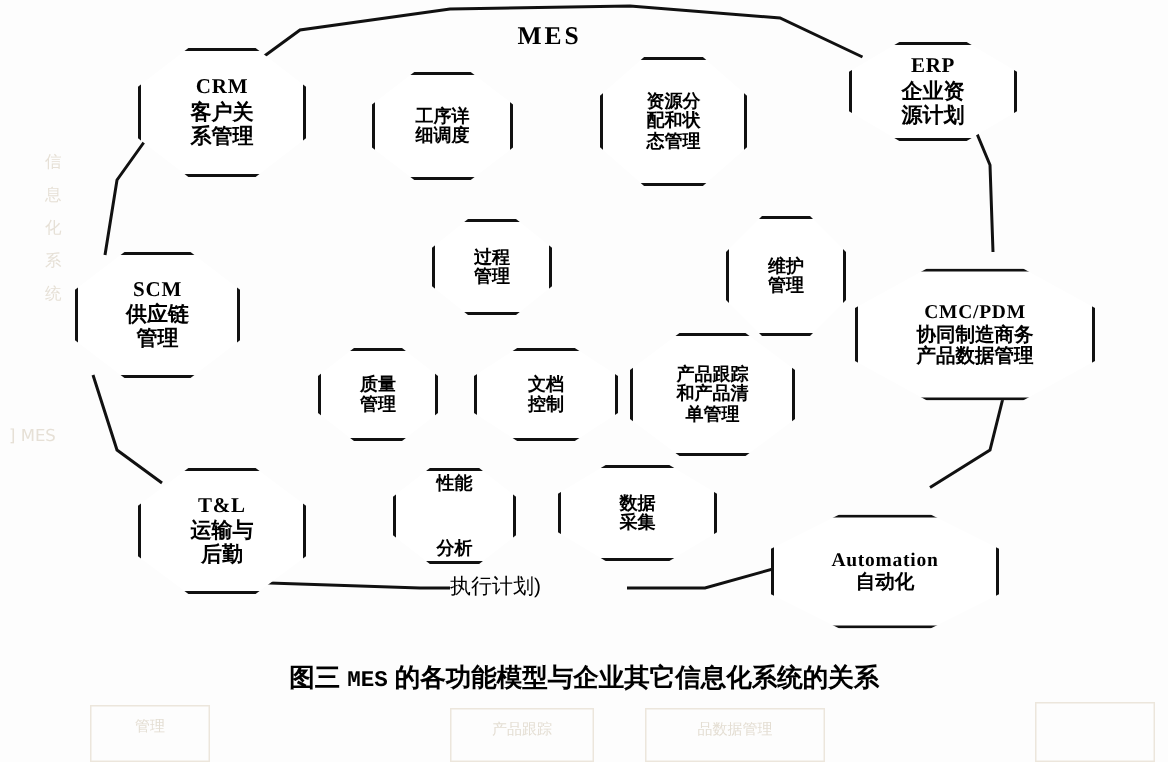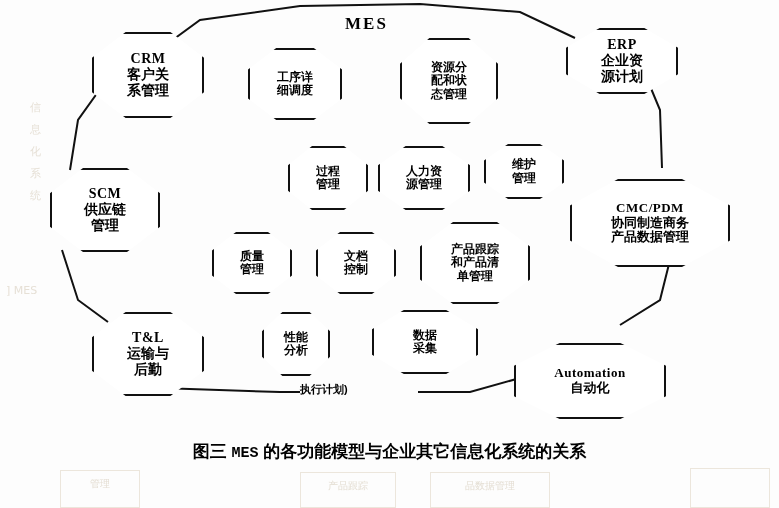--- a/index.html
+++ b/index.html
@@ -85,22 +85,22 @@
   #mes-title {
     position: absolute;
     font-family: "Liberation Serif", serif;
     font-weight: bold;
     font-size: 17px;
     letter-spacing: 2px;
     color: #000;
   }
   #plan-label {
     position: absolute;
-    font-size: 11px;
-    font-weight: bold;
+    font-size: 14px;
+    font-weight: normal;
     color: #000;
   }
   #caption {
     position: absolute;
     left: 0;
     top: 440px;
     width: 779px;
     text-align: center;
     font-size: 17px;
     font-weight: bold;
@@ -189,47 +189,43 @@
       <span class="ln">配和状</span>
       <span class="ln">态管理</span>
     </div>
 
 
     <div class="node small" style="left:288px;top:146px;width:80px;height:64px;">
       <span class="ln">过程</span>
       <span class="ln">管理</span>
     </div>
 
-    <div class="node small" style="left:378px;top:146px;width:92px;height:64px;">
-      <span class="ln">人力资</span>
-      <span class="ln">源管理</span>
-    </div>
-
-    <div class="node small" style="left:484px;top:144px;width:80px;height:55px;">
+
+    <div class="node small" style="left:484px;top:144px;width:80px;height:80px;">
       <span class="ln">维护</span>
       <span class="ln">管理</span>
     </div>
 
     <div class="node small" style="left:212px;top:232px;width:80px;height:62px;">
       <span class="ln">质量</span>
       <span class="ln">管理</span>
     </div>
 
-    <div class="node small" style="left:316px;top:232px;width:80px;height:62px;">
+    <div class="node small" style="left:316px;top:232px;width:96px;height:62px;">
       <span class="ln">文档</span>
       <span class="ln">控制</span>
     </div>
 
     <div class="node small" style="left:420px;top:222px;width:110px;height:82px;">
       <span class="ln">产品跟踪</span>
       <span class="ln">和产品清</span>
       <span class="ln">单管理</span>
     </div>
 
-    <div class="node small" style="left:262px;top:312px;width:68px;height:64px;">
+    <div class="node small" style="left:262px;top:312px;width:82px;height:64px;justify-content:space-between;">
       <span class="ln">性能</span>
       <span class="ln">分析</span>
     </div>
 
     <div class="node small" style="left:372px;top:310px;width:106px;height:64px;">
       <span class="ln">数据</span>
       <span class="ln">采集</span>
     </div>
 
     <div id="plan-label" style="left:300px;top:382px;">执行计划)</div>

